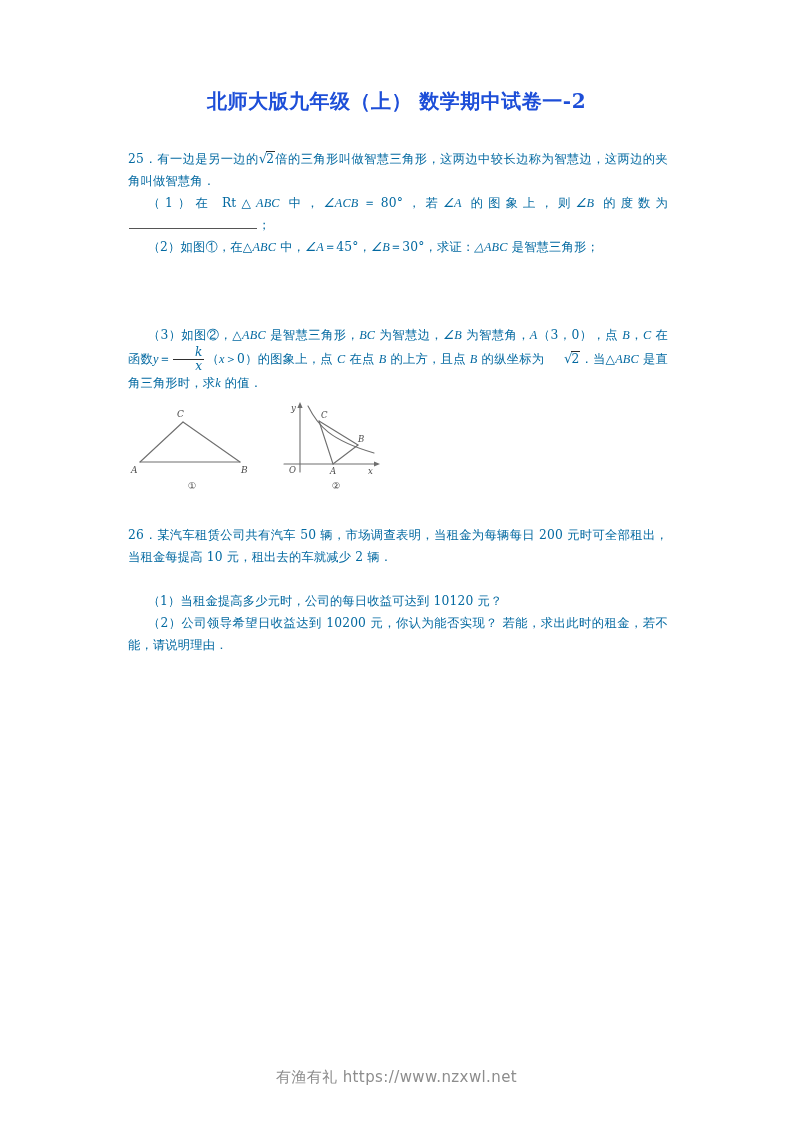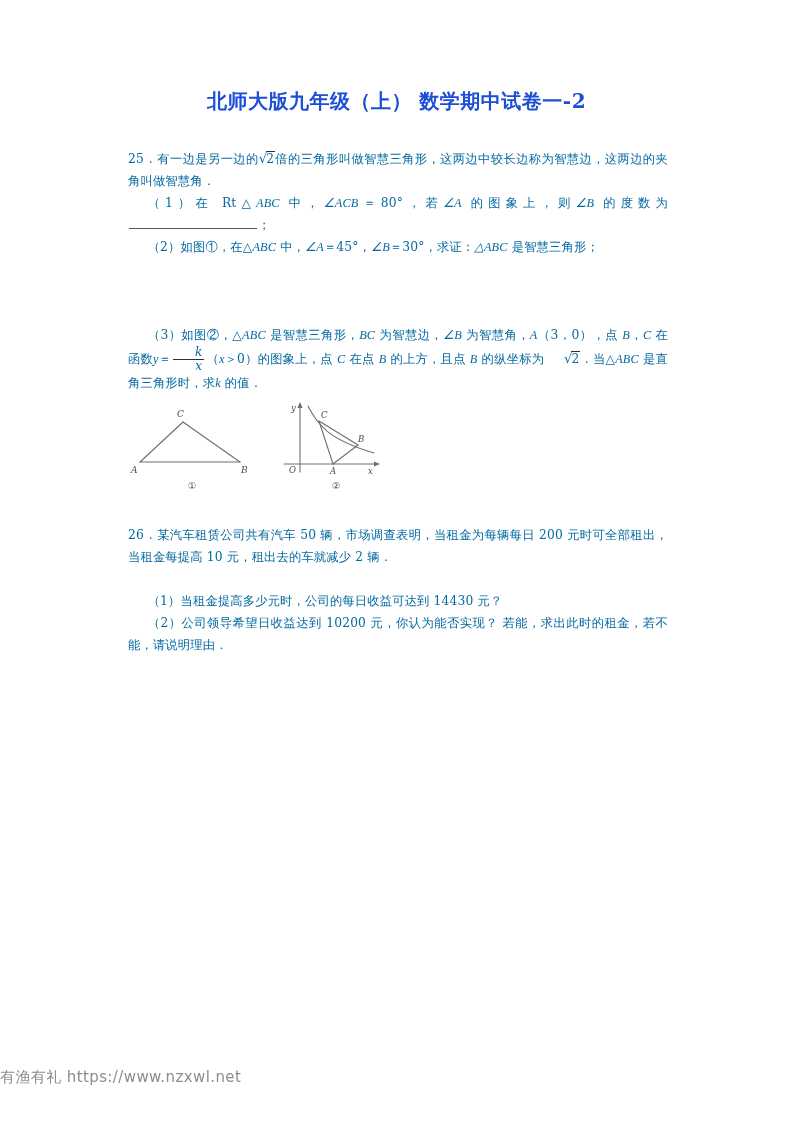--- a/index.html
+++ b/index.html
@@ -121,21 +121,21 @@
     text-align: center;
     width: 20px;
   }
 
   
   .watermark {
     position: absolute;
     left: 0;
     top: 1068px;
     width: 793px;
-    text-align: left;
+    text-align: center;
     font-family: "DejaVu Sans", "Liberation Sans", sans-serif;
     font-size: 15px;
     color: #8d8d8d;
     letter-spacing: 0.4px;
     white-space: nowrap;
   }
 </style>
 </head>
 <body>
 
@@ -204,20 +204,20 @@
         </g>
       </svg>
       <div class="fig-label" style="left:48px; top:80px;">②</div>
     </div>
 
   </div>
 
   <div class="body-area" style="top:524px;">
     <div class="line"><span class="q-num">26．</span><span>某汽车租赁公司共有汽车 50 辆，市场调查表明，当租金为每辆每日 200 元时可全部租出，当租金每提高 10 元，租出去的车就减少 2 辆．</span></div>
     <div class="gap-b"></div>
-    <div class="line indent"><span>（1）</span><span>当租金提高多少元时，公司的每日收益可达到 14430 元？</span></div>
+    <div class="line indent"><span>（1）</span><span>当租金提高多少元时，公司的每日收益可达到 10120 元？</span></div>
     <div class="line indent"><span>（2）</span><span>公司领导希望日收益达到 10200 元，你认为能否实现？ 若能，求出此时的租金，若不能，请说明理由．</span></div>
     <div class="gap-b"></div>
   </div>
 
   <div class="watermark">有渔有礼 https://www.nzxwl.net</div>
 
 </div>
 
 </body></html>

